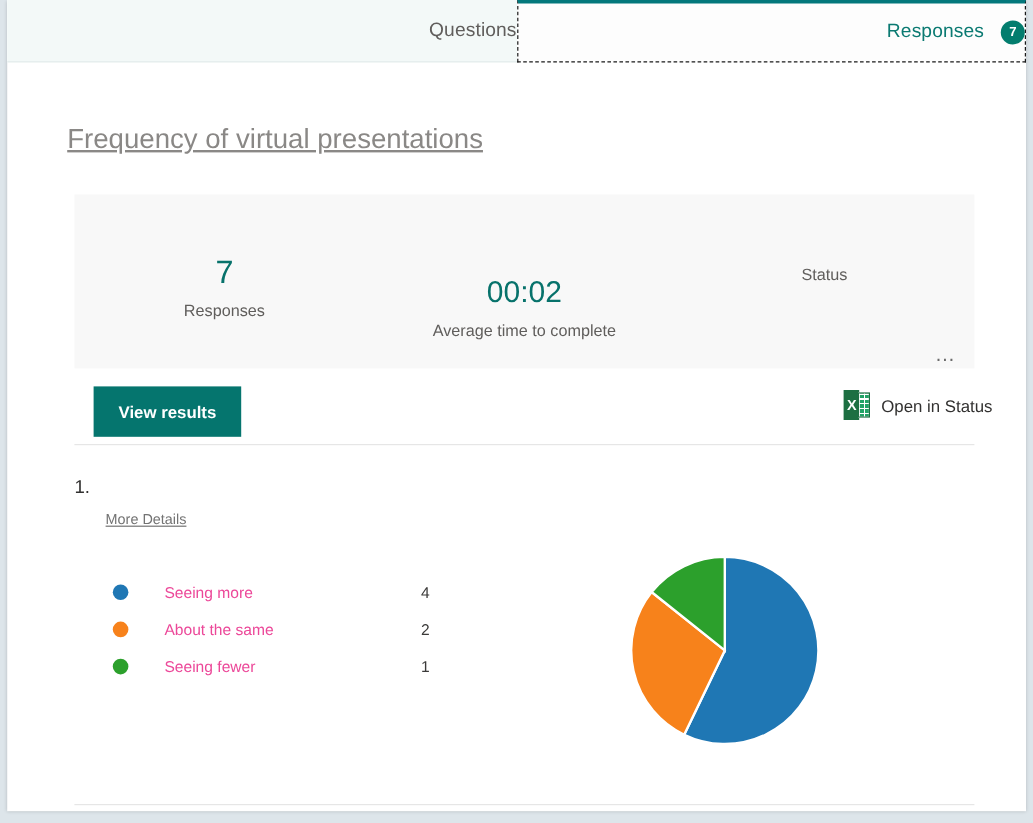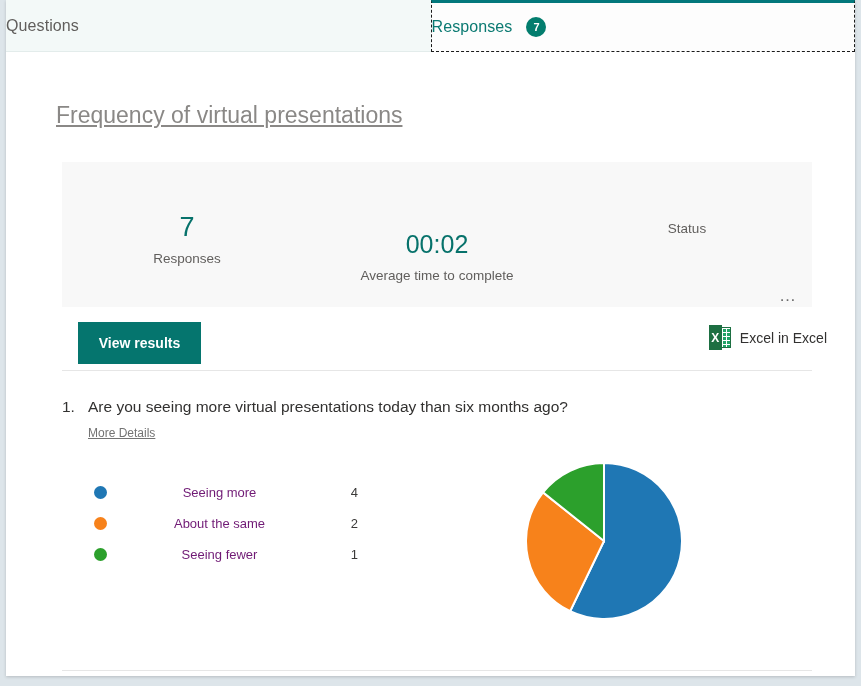--- a/index.html
+++ b/index.html
@@ -29,21 +29,21 @@
     position: relative;
     display: flex;
     height: 52px;
     width: 100%;
     background: #ffffff;
   }
   .tab {
     flex: 1 1 50%;
     display: flex;
     align-items: center;
-    justify-content: flex-start;
+    justify-content: flex-end;
     font-size: 16px;
     box-sizing: border-box;
     height: 52px;
     position: relative;
     cursor: pointer;
   }
   .tab-questions {
     background: #f3f9f8;
     color: #605e5c;
     border-bottom: 1px solid #e3eceb;
@@ -272,25 +272,24 @@
     align-items: center;
     height: 31px;
   }
   .legend-dot {
     width: 13px;
     height: 13px;
     border-radius: 50%;
     flex: none;
   }
   .legend-label {
-    margin-left: 4px;
+    margin-left: 30px;
     font-size: 13px;
-    color: #701a75;
+    color: #ec4899;
     flex: 1 1 auto;
-    text-align: center;
   }
   .legend-count {
     font-size: 13px;
     color: #3b3a39;
     width: 30px;
     text-align: right;
     margin-right: 16px;
   }
   .pie-wrap {
     position: absolute;
@@ -339,30 +338,29 @@
       <div class="stats-more">…</div>
     </div>
 
     <div class="action-row">
       <button class="btn-view-results">View results</button>
       <div class="excel-link">
         <span class="excel-icon">
           <span class="x-block">X</span>
           <span class="grid-block"></span>
         </span>
-        <span class="excel-label">Excel in Excel</span>
+        <span class="excel-label">Open in Status</span>
       </div>
     </div>
 
     <div class="divider divider-top"></div>
 
     <div class="question-block">
       <div class="question-head">
         <span class="q-number">1.</span>
-        <span class="q-text">Are you seeing more virtual presentations today than six months ago?</span>
       </div>
       <span class="more-details">More Details</span>
 
       <div class="results-area">
         <div class="legend">
           <div class="legend-row">
             <span class="legend-dot" style="background: rgb(31, 119, 180);"></span>
             <span class="legend-label">Seeing more</span>
             <span class="legend-count">4</span>
           </div>

